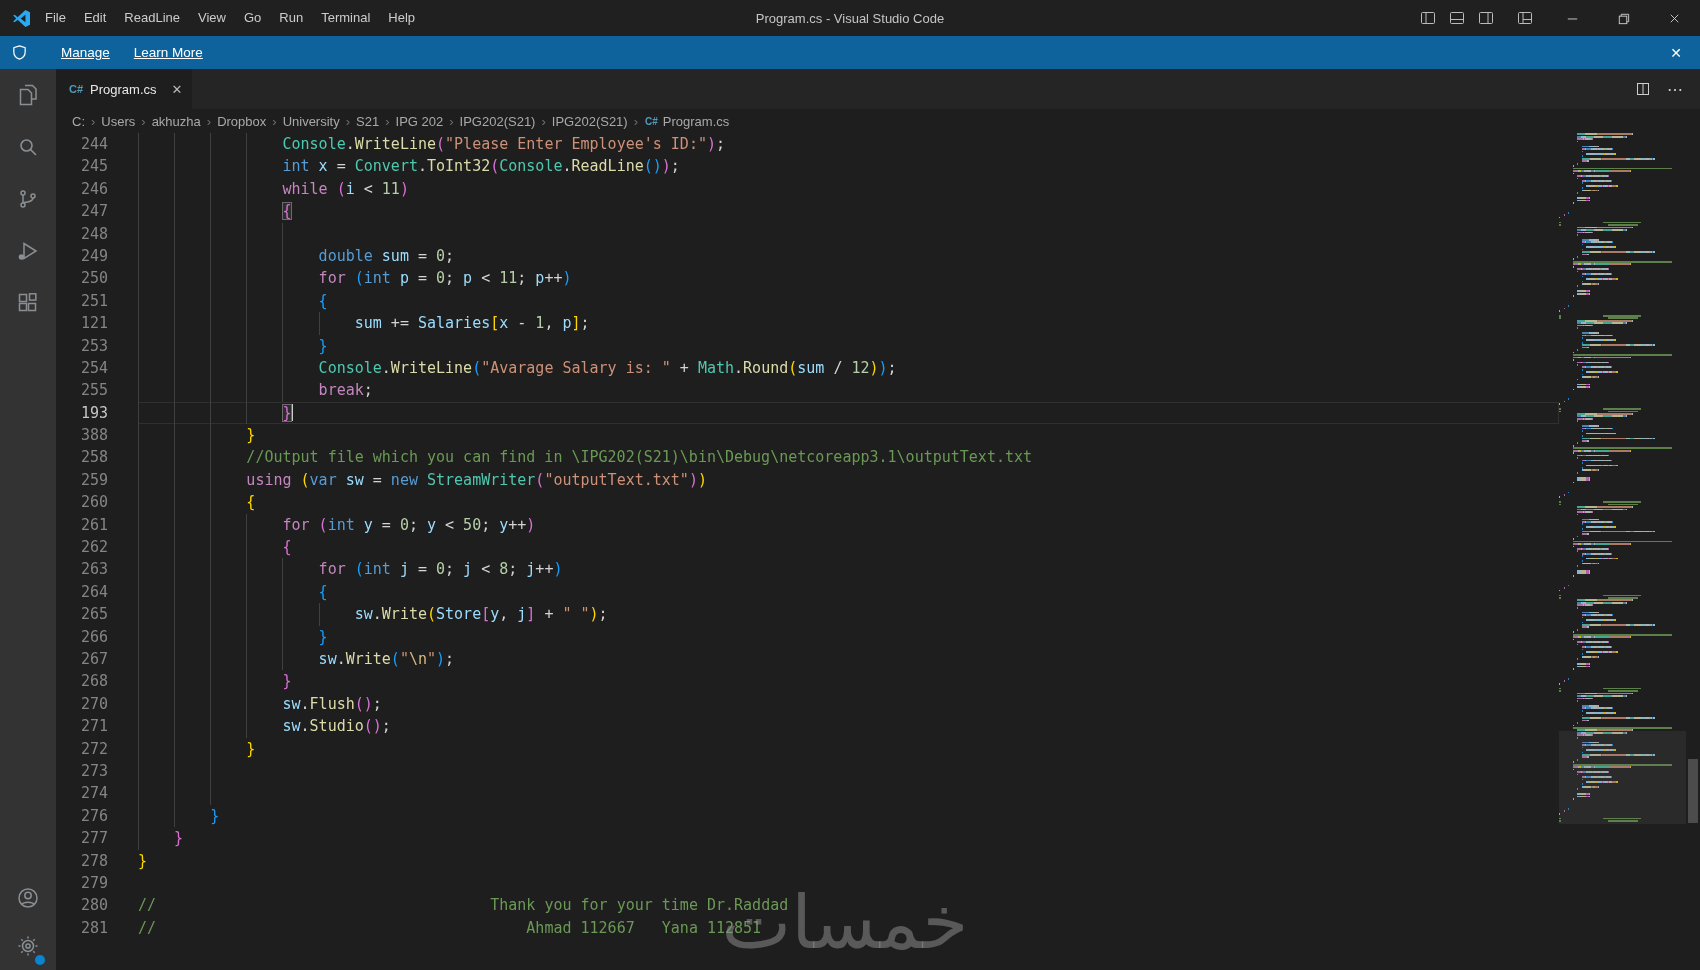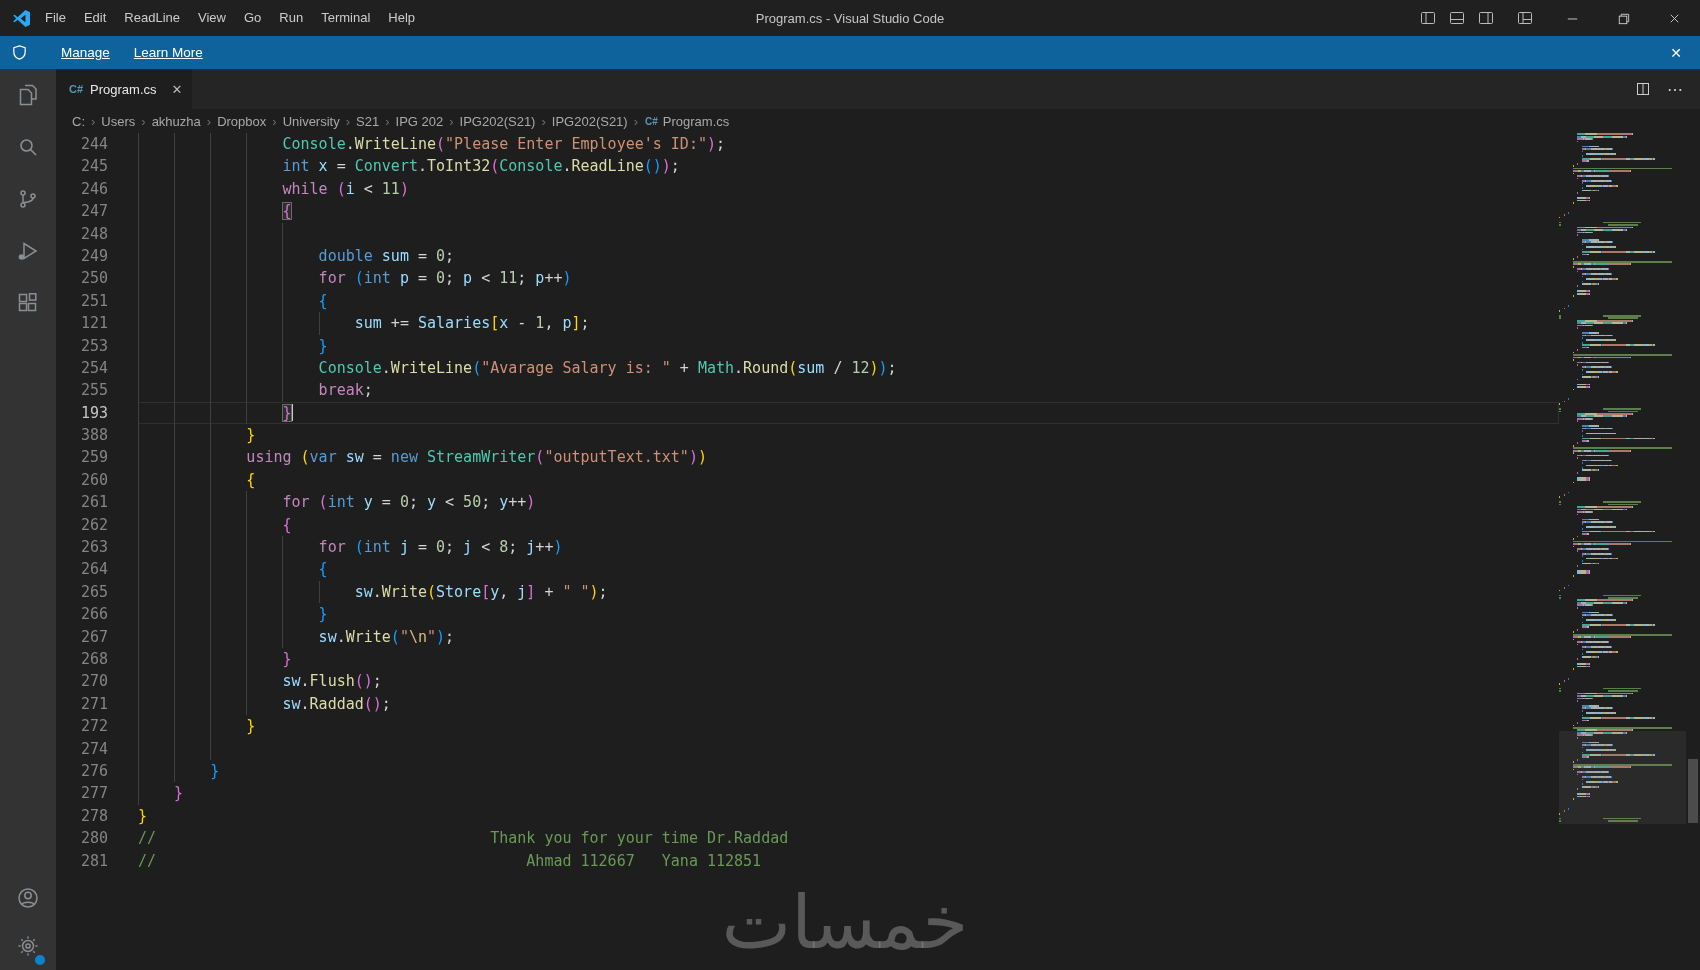--- a/index.html
+++ b/index.html
@@ -312,20 +312,24 @@
           </div>
           <div class="cl cur">
             <span class="ln">193</span>
             <span class="lc"><span class="ind" style="width: 16ch;"></span><span class="tk-bp bm">}</span><span class="caret"></span></span>
           </div>
           <div class="cl">
             <span class="ln">388</span>
             <span class="lc"><span class="ind" style="width: 12ch;"></span><span class="tk-by">}</span></span>
           </div>
           <div class="cl">
+            <span class="ln">258</span>
+            <span class="lc"><span class="ind" style="width: 12ch;"></span><span class="tk-cm">//Output file which you can find in \IPG202(S21)\bin\Debug\netcoreapp3.1\outputText.txt</span></span>
+          </div>
+          <div class="cl">
             <span class="ln">259</span>
             <span class="lc"><span class="ind" style="width: 12ch;"></span><span class="tk-c">using</span><span class="tk-o"> </span><span class="tk-by">(</span><span class="tk-k">var</span><span class="tk-o"> </span><span class="tk-v">sw</span><span class="tk-o"> = </span><span class="tk-k">new</span><span class="tk-o"> </span><span class="tk-t">StreamWriter</span><span class="tk-bp">(</span><span class="tk-s">"outputText.txt"</span><span class="tk-bp">)</span><span class="tk-by">)</span></span>
           </div>
           <div class="cl">
             <span class="ln">260</span>
             <span class="lc"><span class="ind" style="width: 12ch;"></span><span class="tk-by">{</span></span>
           </div>
           <div class="cl">
             <span class="ln">261</span>
             <span class="lc"><span class="ind" style="width: 16ch;"></span><span class="tk-c">for</span><span class="tk-o"> </span><span class="tk-bp">(</span><span class="tk-k">int</span><span class="tk-o"> </span><span class="tk-v">y</span><span class="tk-o"> = </span><span class="tk-nu">0</span><span class="tk-o">; </span><span class="tk-v">y</span><span class="tk-o"> &lt; </span><span class="tk-nu">50</span><span class="tk-o">; </span><span class="tk-v">y</span><span class="tk-o">++</span><span class="tk-bp">)</span></span>
@@ -357,41 +361,49 @@
           <div class="cl">
             <span class="ln">268</span>
             <span class="lc"><span class="ind" style="width: 16ch;"></span><span class="tk-bp">}</span></span>
           </div>
           <div class="cl">
             <span class="ln">270</span>
             <span class="lc"><span class="ind" style="width: 16ch;"></span><span class="tk-v">sw</span><span class="tk-o">.</span><span class="tk-m">Flush</span><span class="tk-bp">(</span><span class="tk-bp">)</span><span class="tk-o">;</span></span>
           </div>
           <div class="cl">
             <span class="ln">271</span>
-            <span class="lc"><span class="ind" style="width: 16ch;"></span><span class="tk-v">sw</span><span class="tk-o">.</span><span class="tk-m">Raddad</span><span class="tk-bp">(</span><span class="tk-bp">)</span><span class="tk-o">;</span></span>
+            <span class="lc"><span class="ind" style="width: 16ch;"></span><span class="tk-v">sw</span><span class="tk-o">.</span><span class="tk-m">Studio</span><span class="tk-bp">(</span><span class="tk-bp">)</span><span class="tk-o">;</span></span>
           </div>
           <div class="cl">
             <span class="ln">272</span>
             <span class="lc"><span class="ind" style="width: 12ch;"></span><span class="tk-by">}</span></span>
           </div>
           <div class="cl">
+            <span class="ln">273</span>
+            <span class="lc"><span class="ind" style="width: 12ch;"></span></span>
+          </div>
+          <div class="cl">
             <span class="ln">274</span>
             <span class="lc"><span class="ind" style="width: 12ch;"></span></span>
           </div>
           <div class="cl">
             <span class="ln">276</span>
             <span class="lc"><span class="ind" style="width: 8ch;"></span><span class="tk-bb">}</span></span>
           </div>
           <div class="cl">
             <span class="ln">277</span>
             <span class="lc"><span class="ind" style="width: 4ch;"></span><span class="tk-bp">}</span></span>
           </div>
           <div class="cl">
             <span class="ln">278</span>
             <span class="lc"><span class="tk-by">}</span></span>
+          </div>
+          <div class="cl">
+            <span class="ln">279</span>
+            <span class="lc"></span>
           </div>
           <div class="cl">
             <span class="ln">280</span>
             <span class="lc"><span class="tk-cm">//</span><span class="tk-ws">                                     </span><span class="tk-cm">Thank you for your time Dr.Raddad</span></span>
           </div>
           <div class="cl">
             <span class="ln">281</span>
             <span class="lc"><span class="tk-cm">//</span><span class="tk-ws">                                         </span><span class="tk-cm">Ahmad 112667   Yana 112851</span></span>
           </div>
         </div>

